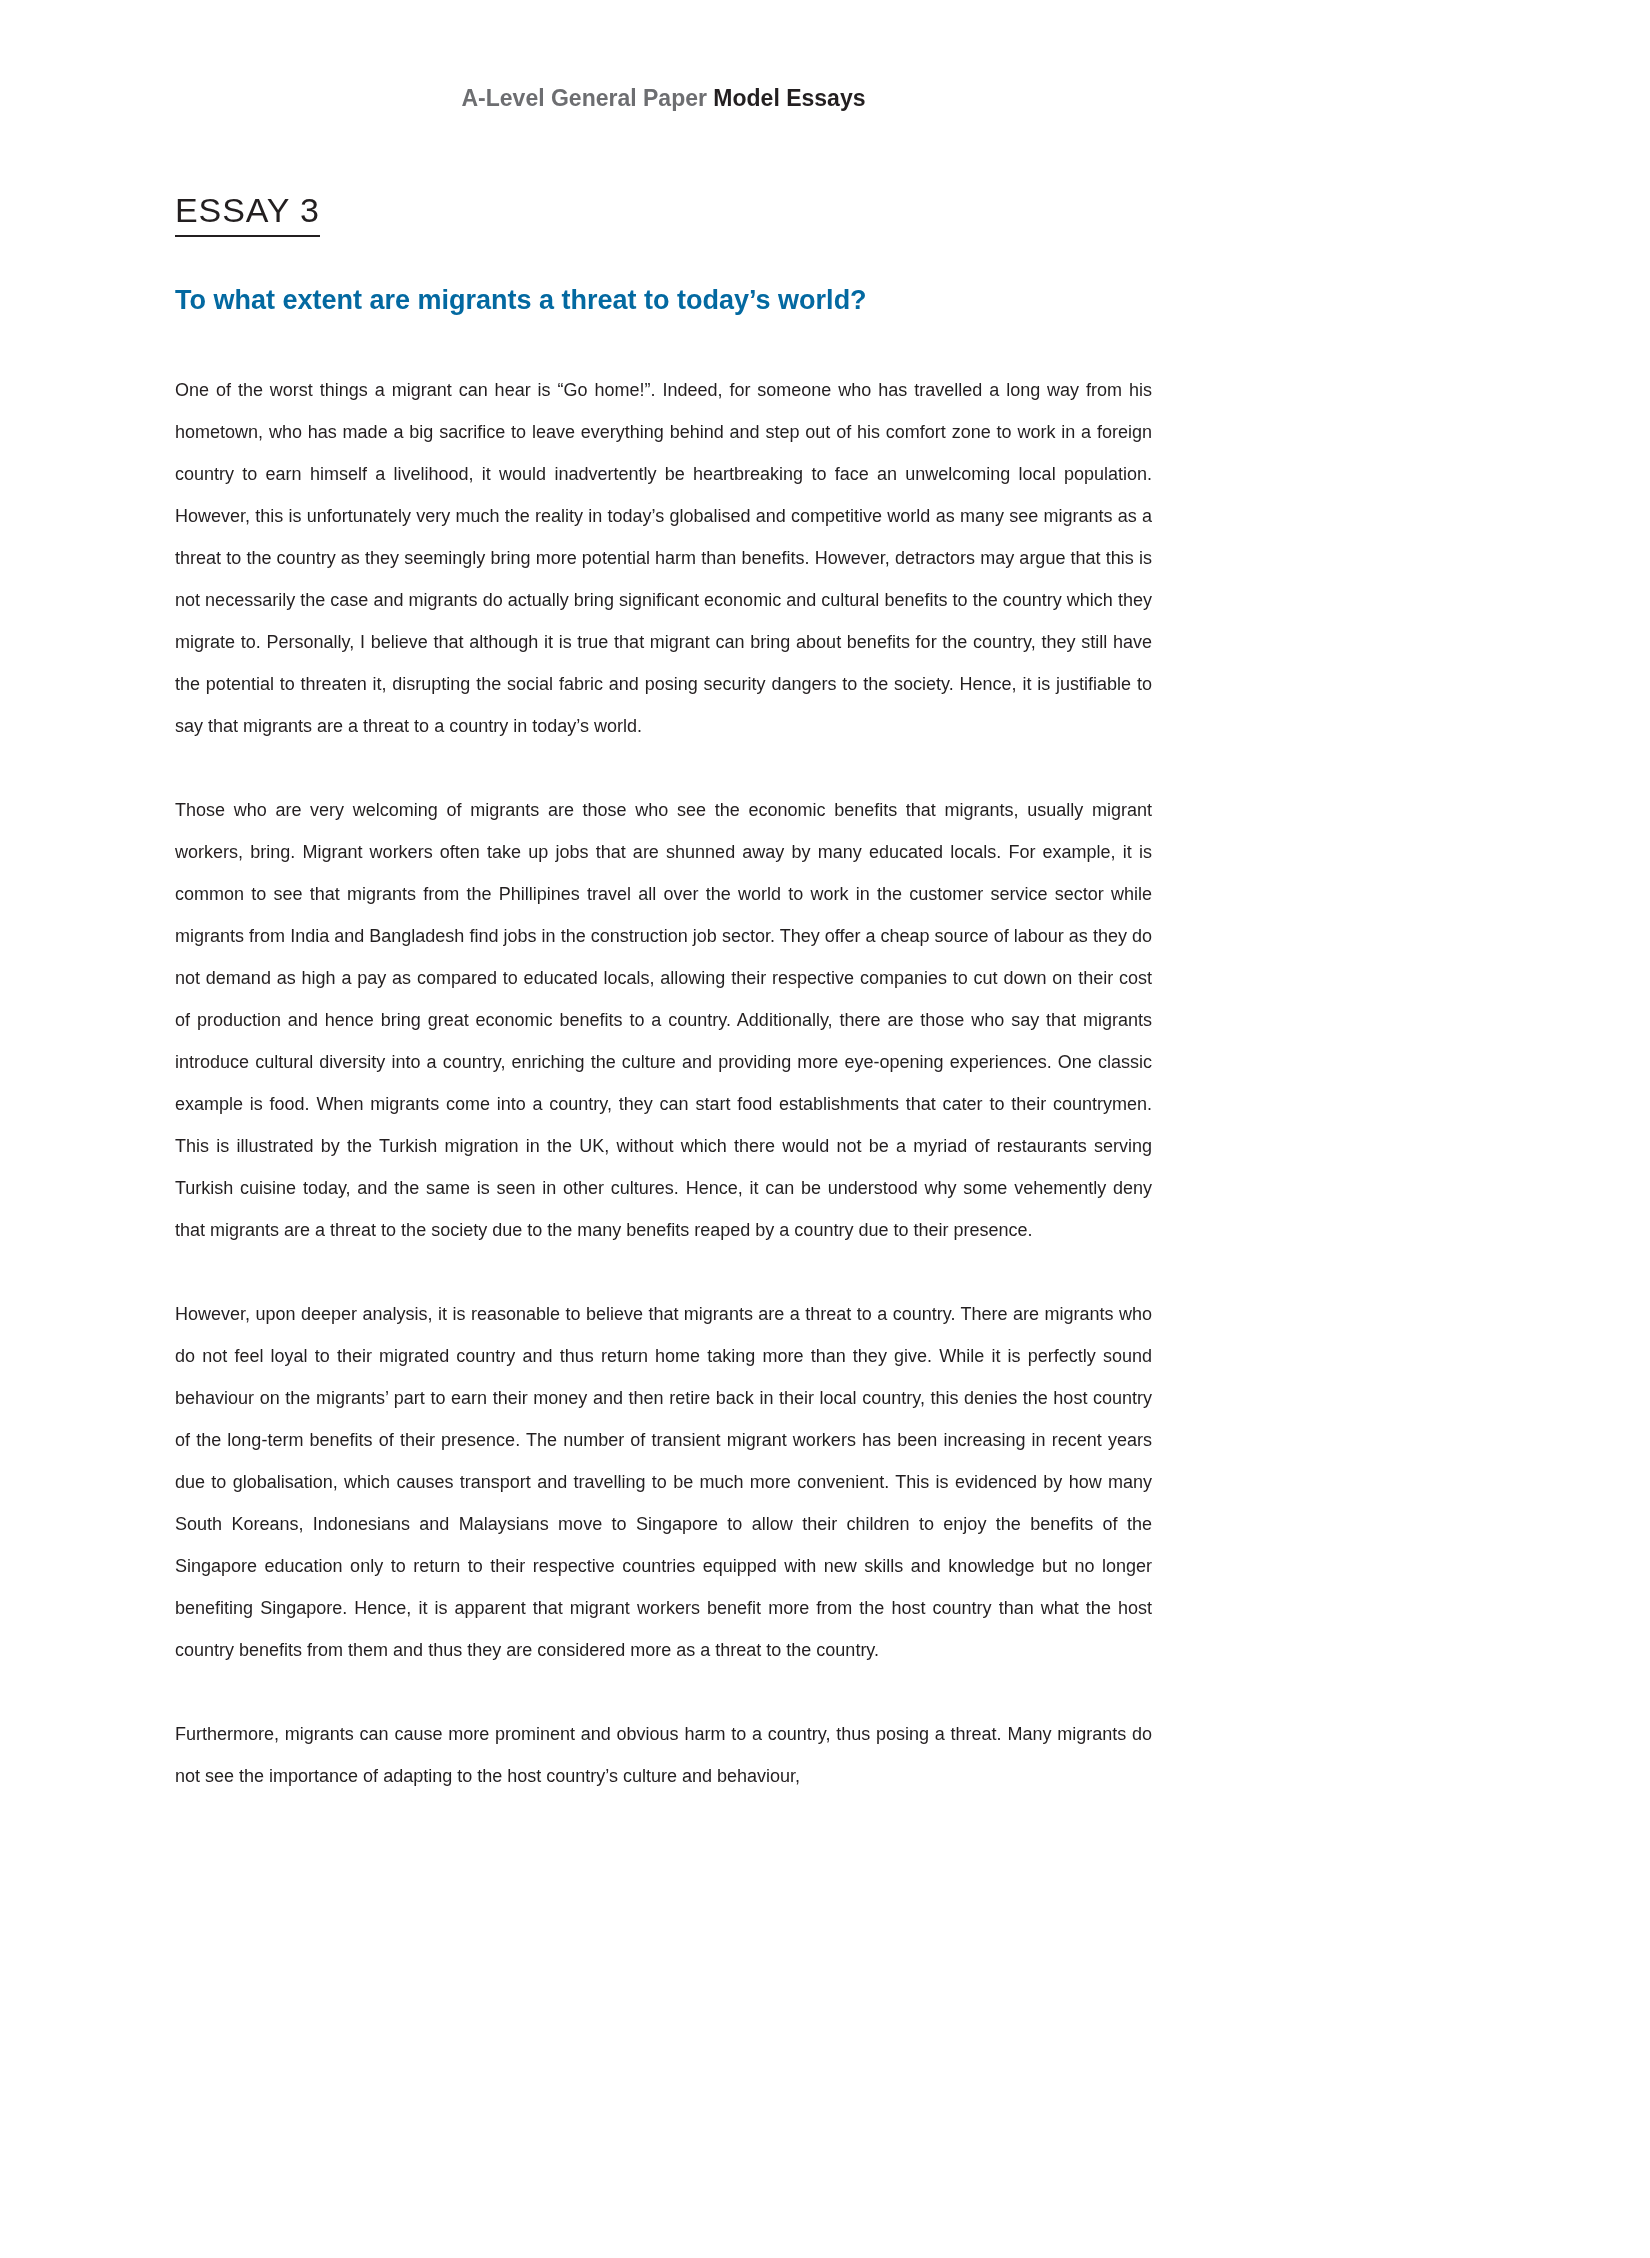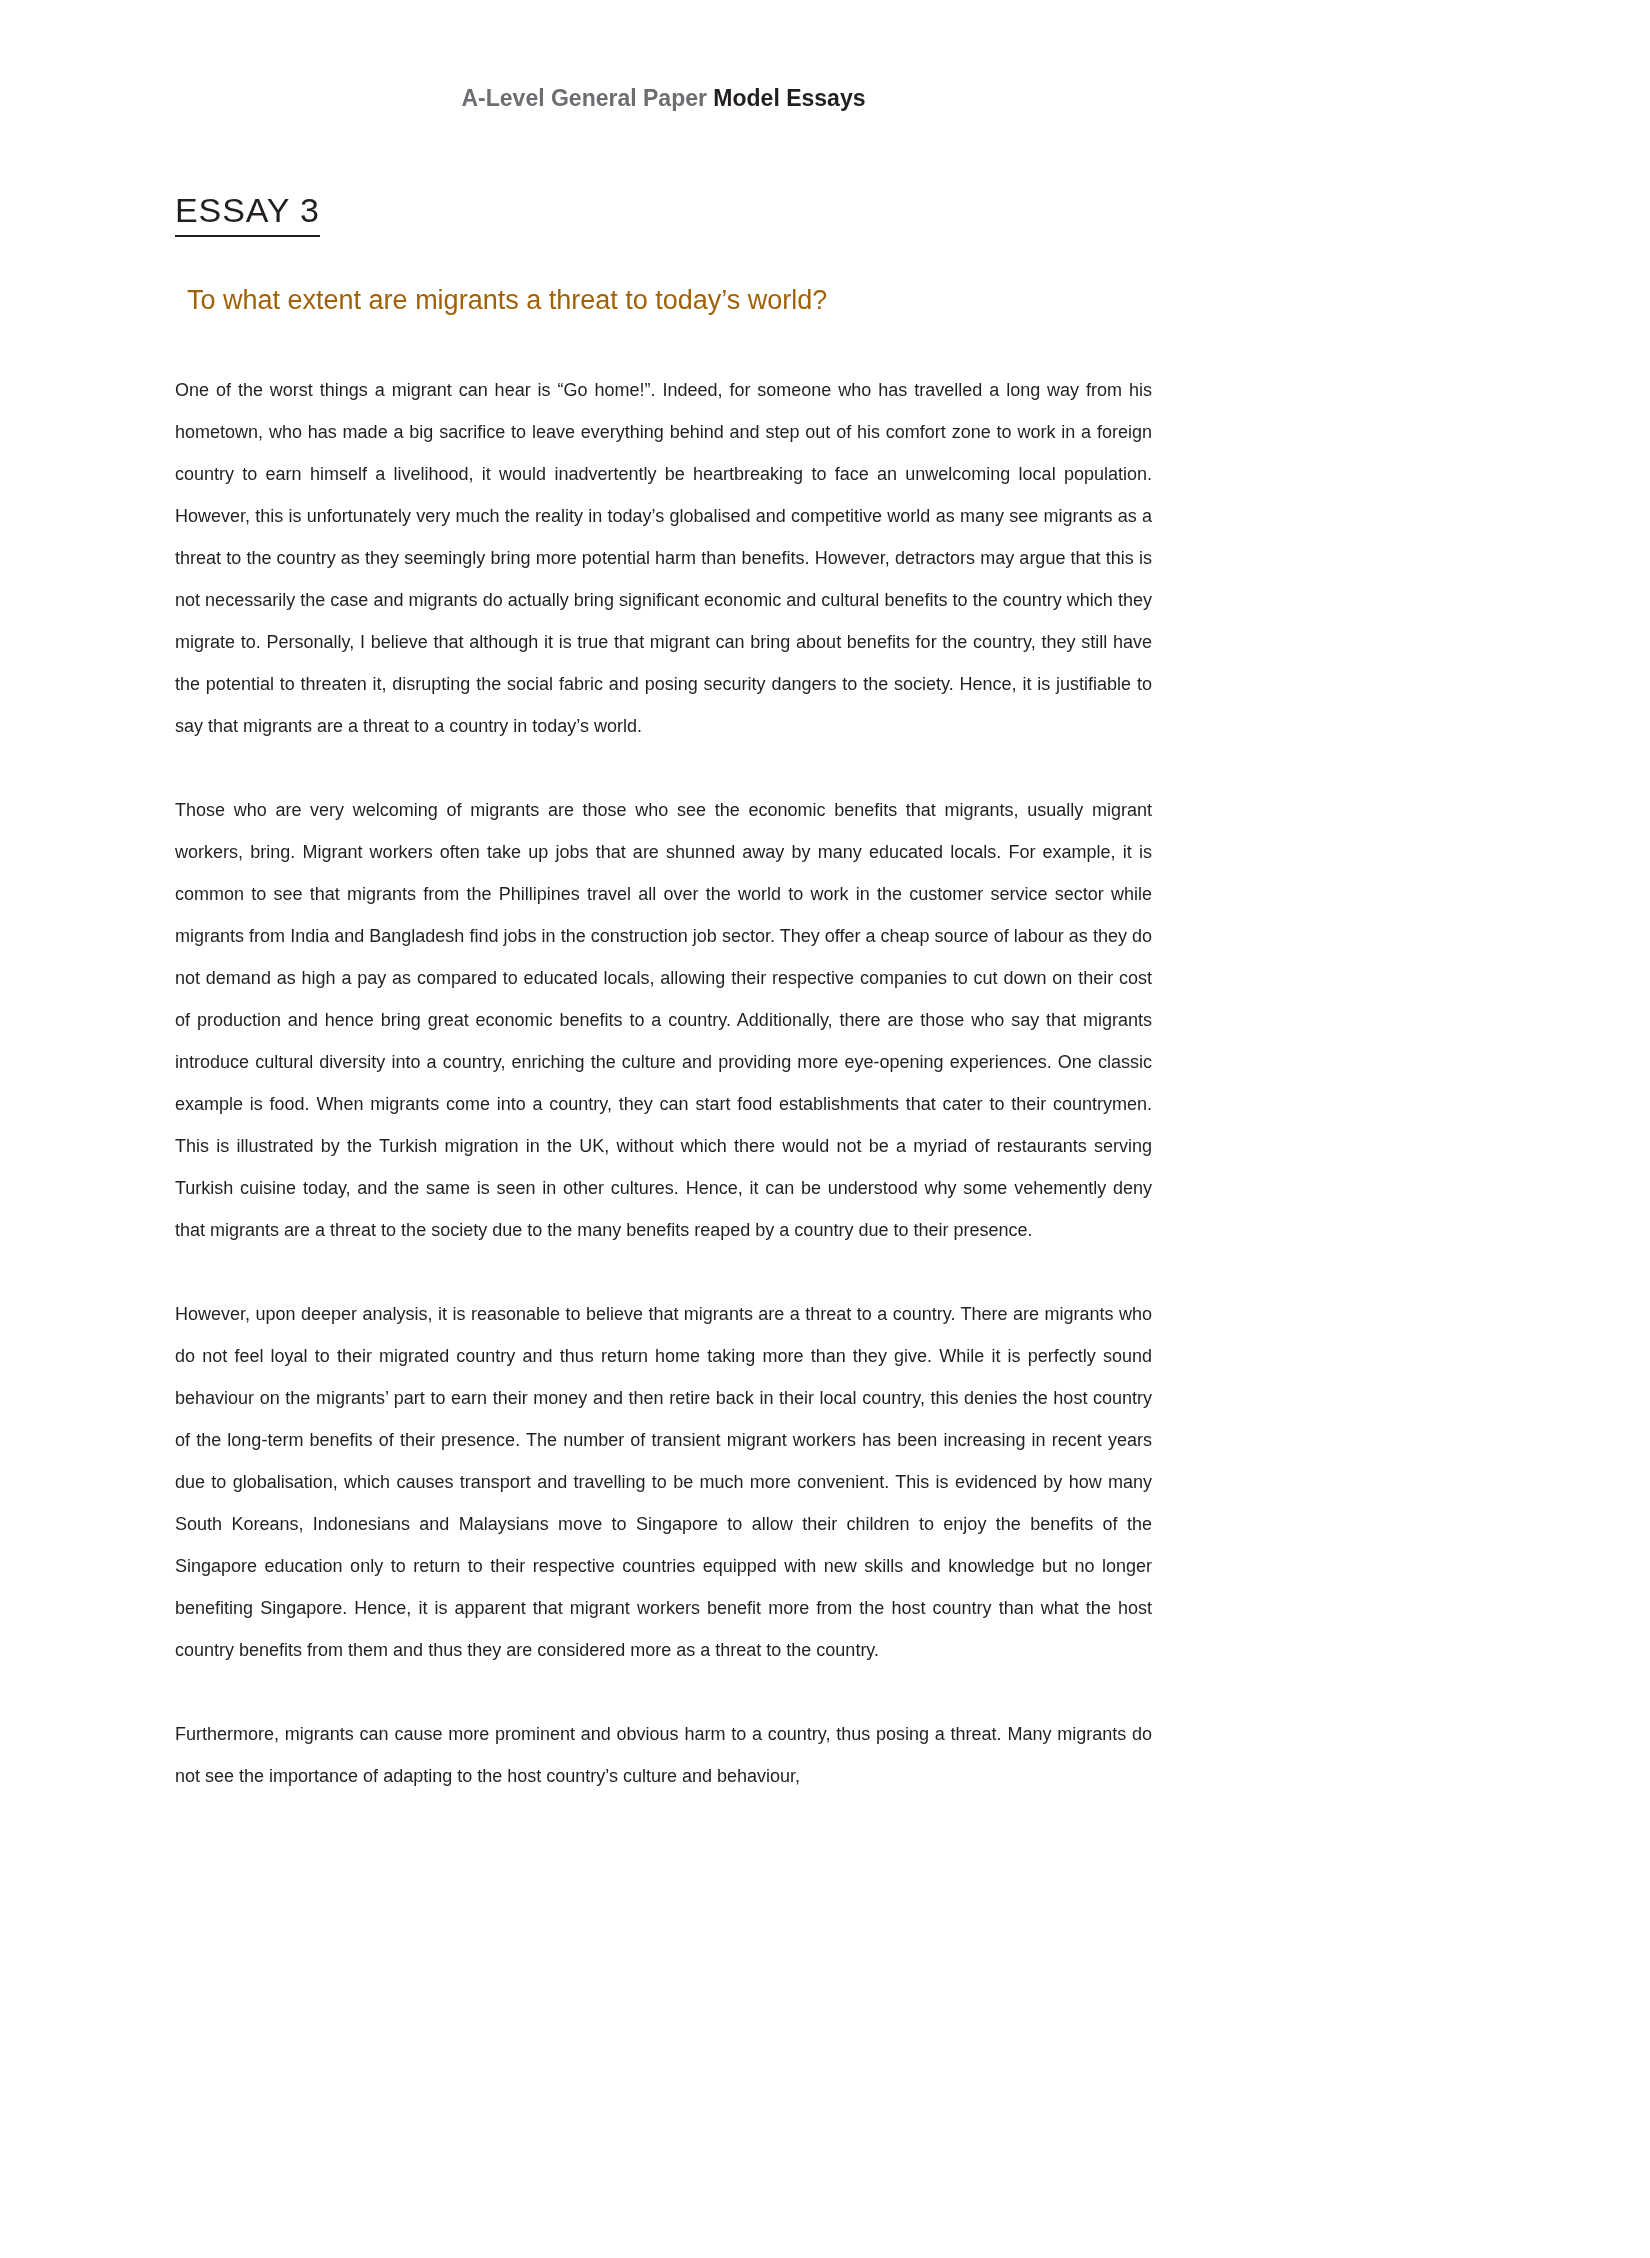--- a/index.html
+++ b/index.html
@@ -37,25 +37,25 @@
     font-weight: normal;
     letter-spacing: 0.9px;
     color: #231f20;
   }
   .essay-heading span {
     display: inline-block;
     border-bottom: 2.6px solid #231f20;
     padding-bottom: 4.4px;
   }
   .essay-question {
-    margin: 46px 0 0 12px;
+    margin: 46px 0 0 0;
     font-size: 27px;
     line-height: 35px;
-    font-weight: normal;
-    color: #a16207;
+    font-weight: bold;
+    color: #0369a1;
   }
   .content p.para {
     margin: 0 0 42px 0;
     font-size: 18px;
     line-height: 42px;
     text-align: justify;
     text-justify: inter-word;
     color: #231f20;
   }
   .content p.para:first-of-type {

